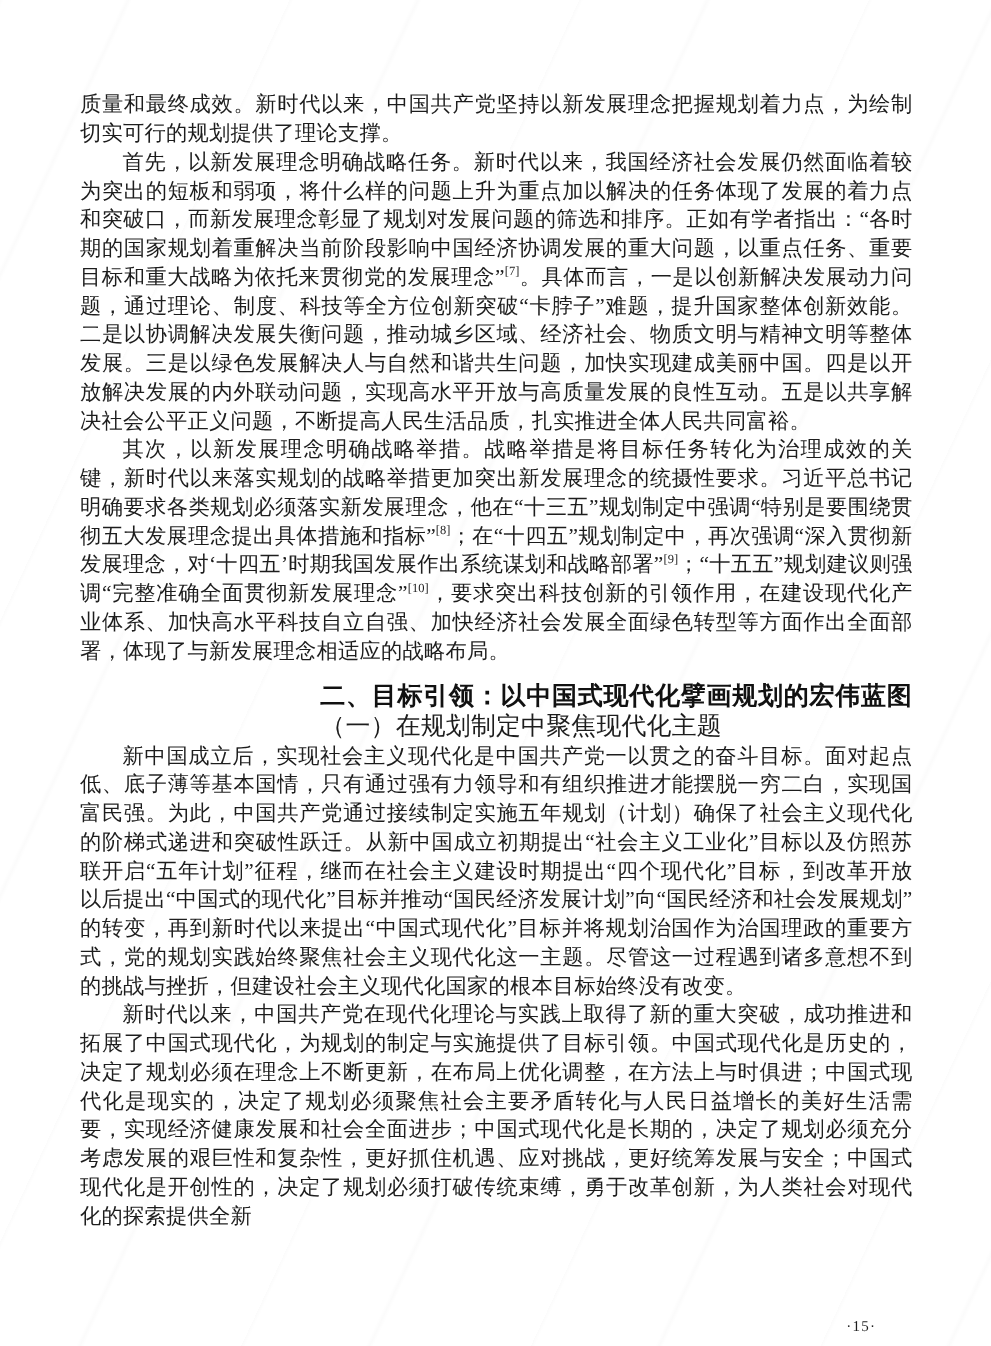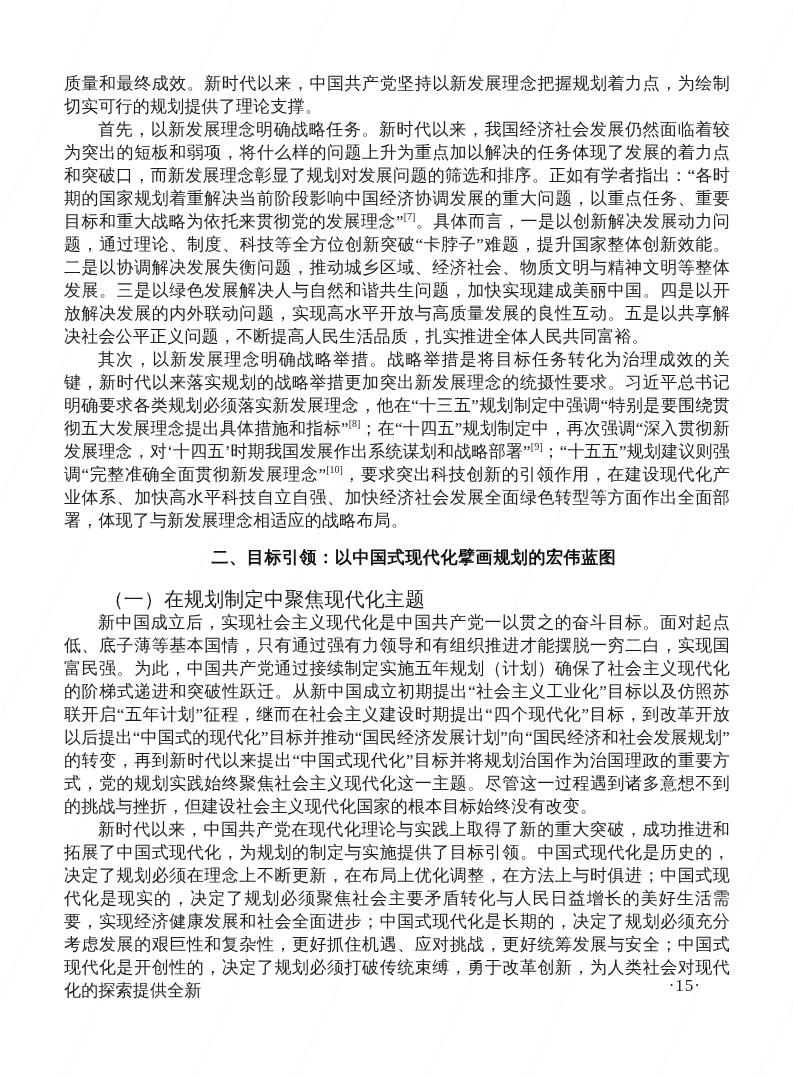--- a/index.html
+++ b/index.html
@@ -41,46 +41,46 @@
   .para {
     margin: 0;
     text-indent: 2em;
     font-family: Liberation Serif, serif;
   }
   .para-continuation {
     margin: 0;
     text-indent: 0;
   }
   .section-heading {
-    margin: 14px 0 19px 0;
+    margin: 14px 0 1px 0;
     font-family: "Liberation Sans", "DejaVu Sans", sans-serif;
     font-weight: bold;
-    font-size: 17px;
+    font-size: 20px;
     letter-spacing: 0.6px;
     text-indent: 2em;
-    text-align: center;
+    text-align: right;
     color: #111111;
   }
   .sub-section-heading {
     margin: 0;
     font-weight: normal;
     text-indent: 2em;
-    text-align: left;
+    text-align: center;
   }
   sup.footnote-ref {
     font-size: 10px;
     line-height: 0;
     vertical-align: super;
     letter-spacing: 0;
   }
   .page-number {
     position: absolute;
     right: 92px;
-    top: 976px;
-    font-size: 17px;
+    top: 1054px;
+    font-size: 12px;
     letter-spacing: 1px;
     color: #1d1d1d;
   }
 </style>
 </head>
 <body>
 
 <div class="page">
   <div class="content" id="document-body">
       <p class="para-continuation">质量和最终成效。新时代以来，中国共产党坚持以新发展理念把握规划着力点，为绘制切实可行的规划提供了理论支撑。</p>

